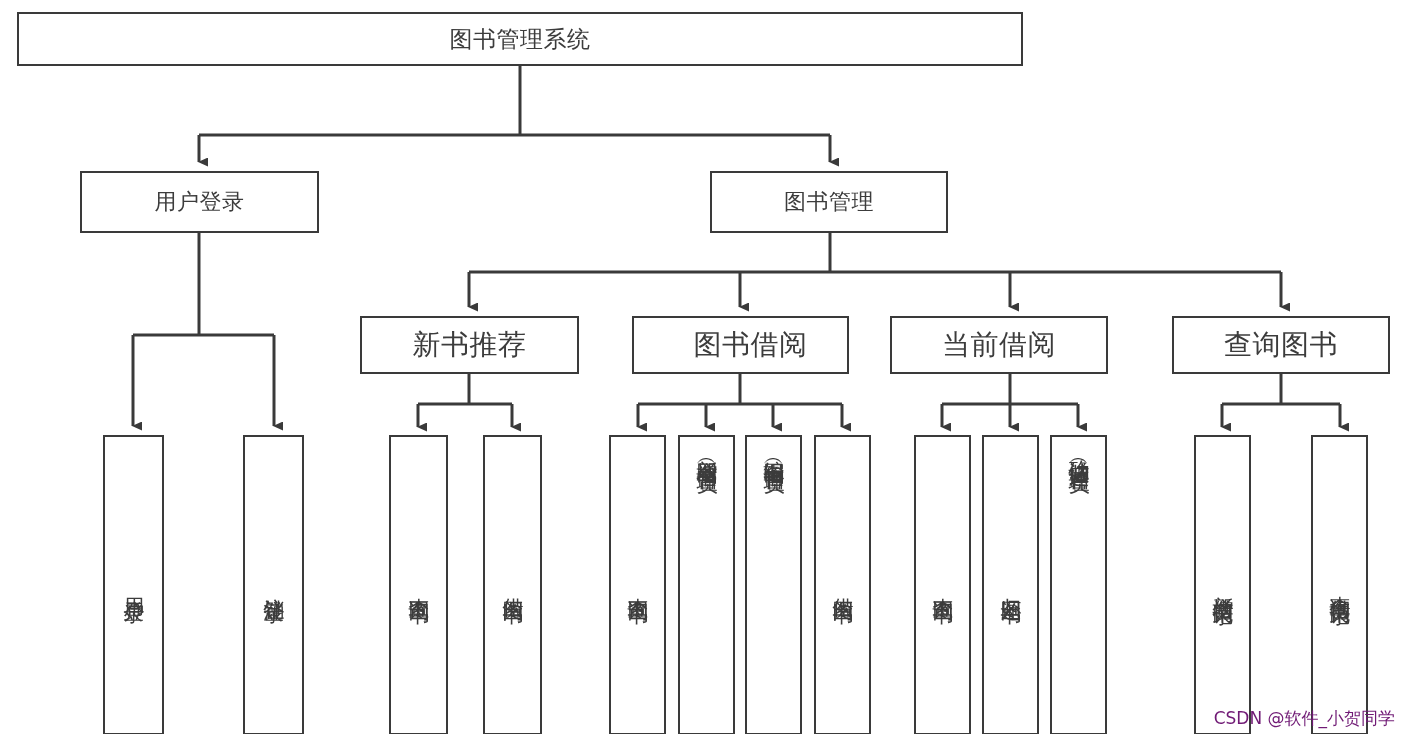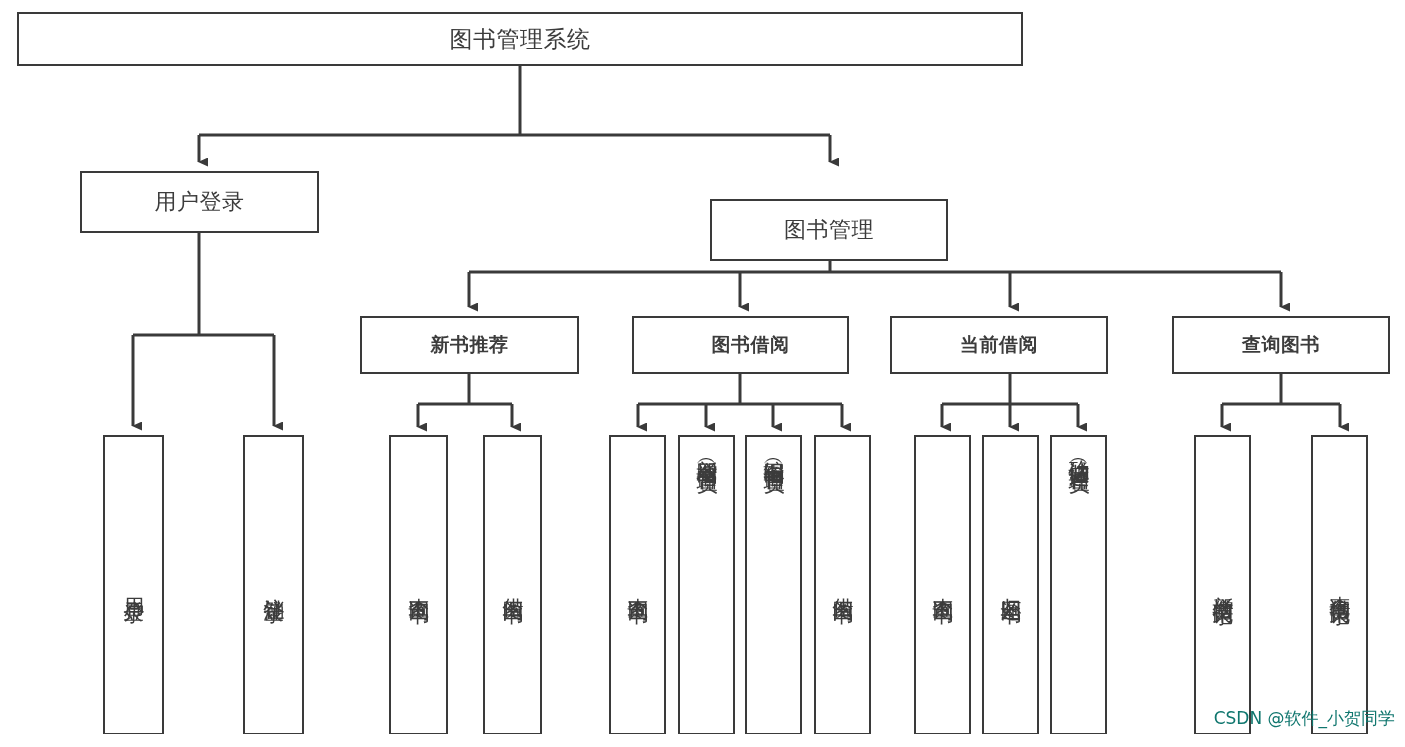--- a/index.html
+++ b/index.html
@@ -34,40 +34,40 @@
     justify-content: center;
   }
   .node-label {
     color: #3c3c3c;
     letter-spacing: 0.5px;
     white-space: nowrap;
     text-align: center;
   }
   .lvl0 .node-label { font-size: 23px; }
   .lvl1 .node-label { font-size: 22px; }
-  .lvl2 .node-label { font-size: 19px; font-weight: bold; }
+  .lvl2 .node-label { font-size: 28px; }
   .leaf .node-label {
     writing-mode: vertical-rl;
     text-orientation: upright;
     font-size: 21px;
     line-height: 1.18;
     letter-spacing: 2px;
     white-space: normal;
   }
   .leaf {
     align-items: flex-start;
     padding-top: 6px;
   }
   .leaf.center-v { align-items: center; padding-top: 0; }
   #watermark {
     position: absolute;
     right: 10px;
     bottom: 4px;
     font-size: 17px;
-    color: #0f766e;
+    color: #701a75;
     white-space: nowrap;
     pointer-events: none;
   }
 </style>
 </head>
 <body>
 
 <div id="diagram-root">
 
   <svg id="diagram-svg" viewBox="0 0 1405 747" xmlns="http://www.w3.org/2000/svg">
@@ -121,21 +121,21 @@
   </svg>
 
   <div class="node-box lvl0" id="node-root" style="left: 17px; top: 12px; width: 1006px; height: 54px;">
     <span class="node-label">图书管理系统</span>
   </div>
 
   <div id="level1-layer">
       <div class="node-box lvl1" style="left: 80px; top: 171px; width: 239px; height: 62px;">
         <span class="node-label">用户登录</span>
       </div>
-      <div class="node-box lvl1" style="left: 710px; top: 171px; width: 238px; height: 62px; margin-top: 28px;">
+      <div class="node-box lvl1" style="left: 710px; top: 171px; width: 238px; height: 62px;">
         <span class="node-label">图书管理</span>
       </div>
     </div>
   <div id="level2-layer">
       <div class="node-box lvl2" style="left: 360px; top: 316px; width: 219px; height: 58px;">
         <span class="node-label">新书推荐</span>
       </div>
       <div class="node-box lvl2" style="left: 632px; top: 316px; width: 217px; height: 58px; padding-left: 20px;">
         <span class="node-label">图书借阅</span>
       </div>

